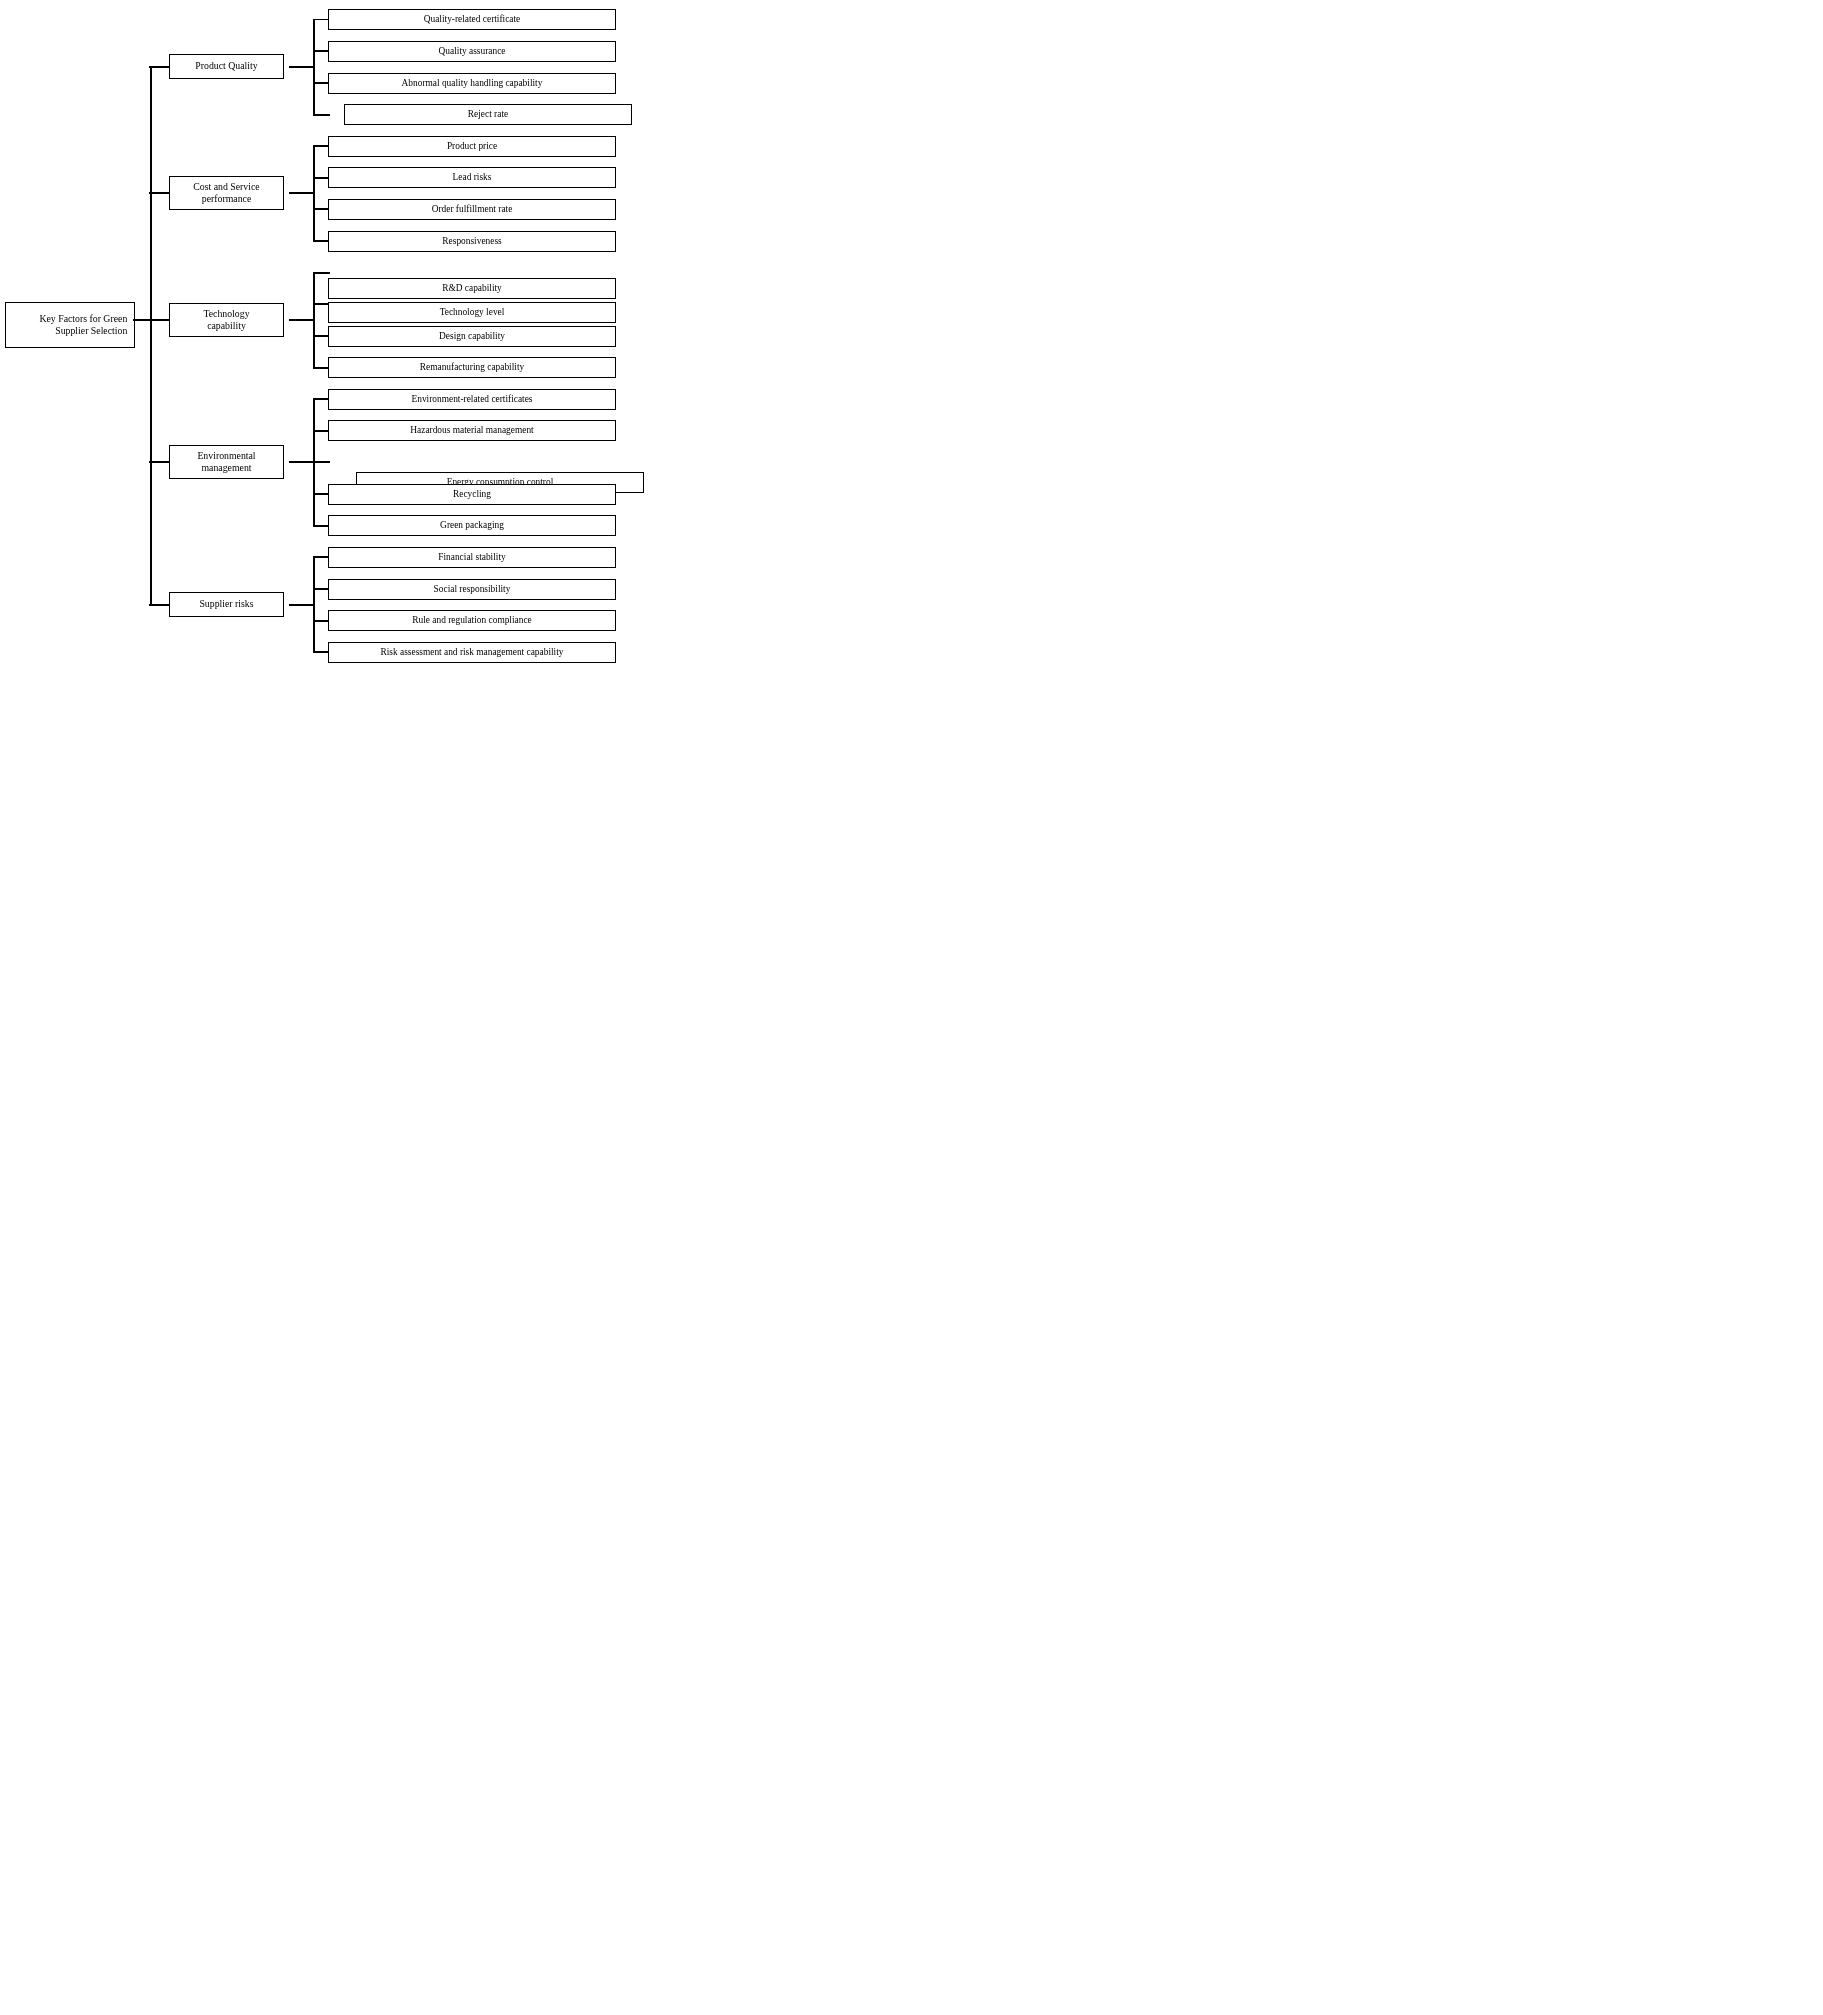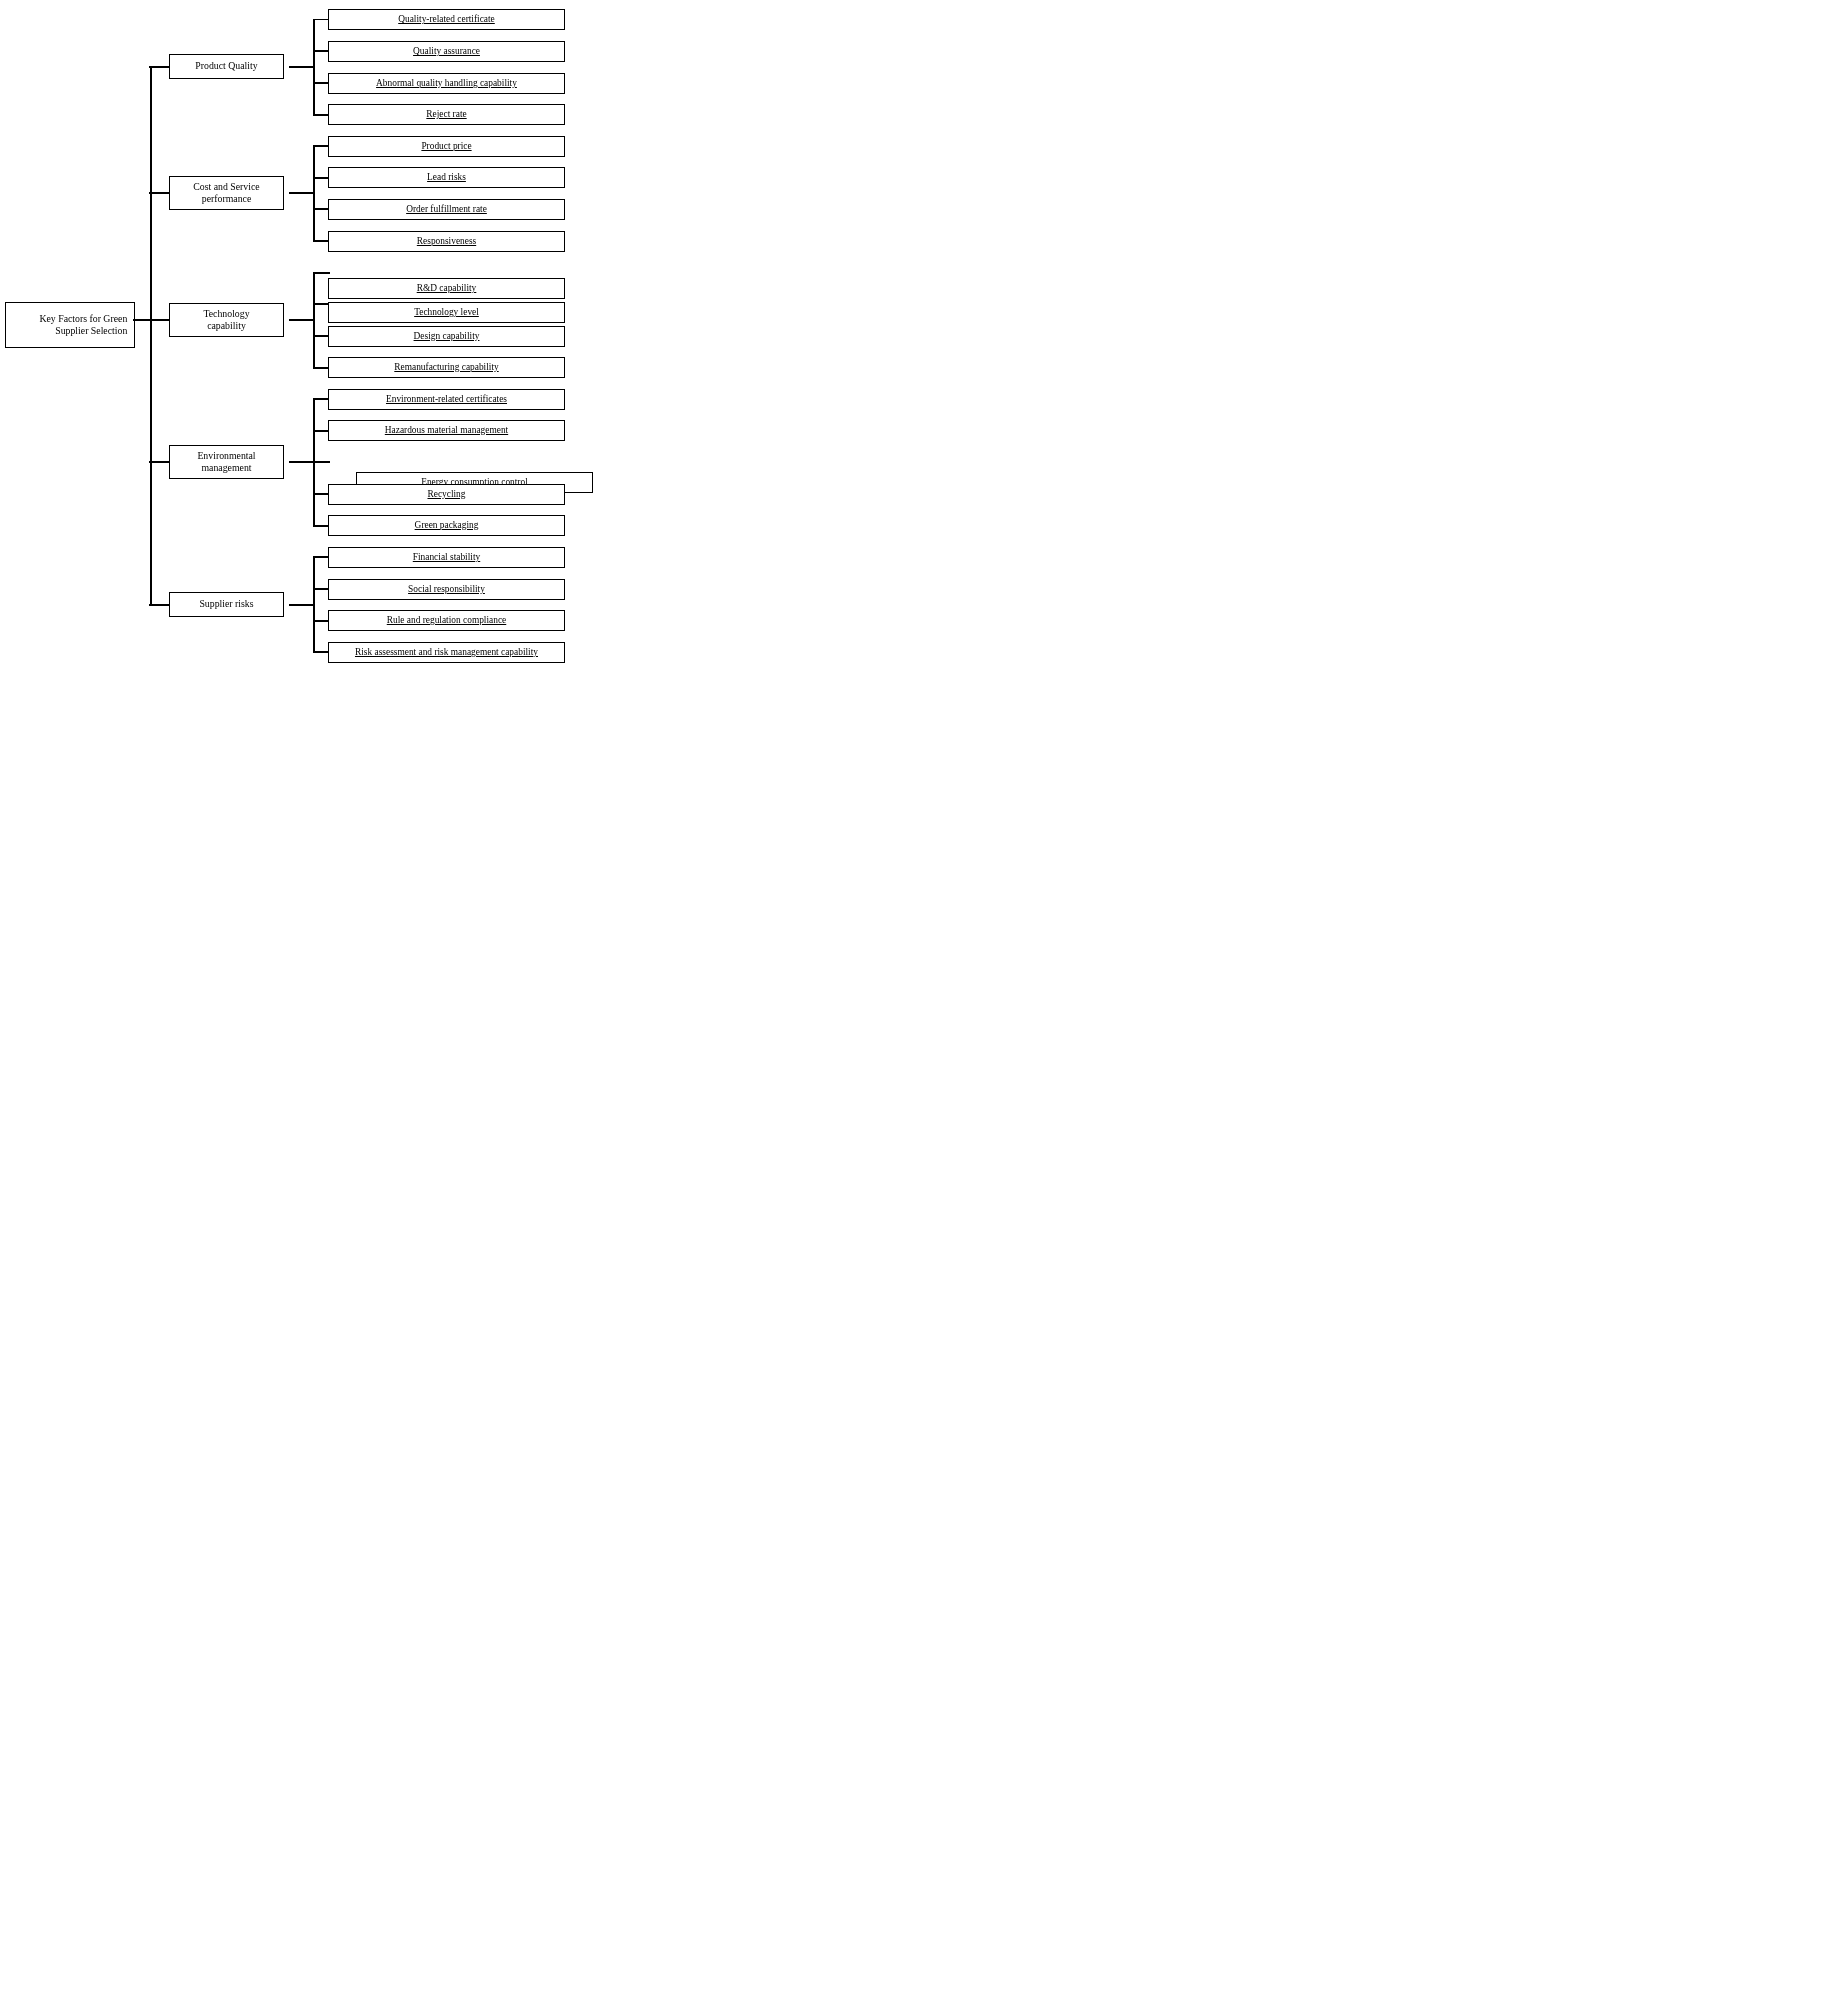--- a/index.html
+++ b/index.html
@@ -41,27 +41,26 @@
     font-size: 9.8px;
     line-height: 1.25;
     padding: 0 3.6px;
   }
   .cat .narrow {
     display: inline-block;
     max-width: 82px;
   }
   .leaf {
     left: 328px;
-    width: 237px;
+    width: 288px;
     height: 20.5px;
     font-size: 9.4px;
     line-height: 1.1;
     padding: 0 4.5px;
     white-space: nowrap;
-    text-decoration: underline;
   }
   .line {
     position: absolute;
     background: #000000;
   }
 </style>
 </head>
 <body>
 
 <div class="diagram">
@@ -132,21 +131,21 @@
 
   <div class="box leaf" style="top:9.4px;">
       <span>Quality-related certificate</span>
     </div>
   <div class="box leaf" style="top:41px;">
       <span>Quality assurance</span>
     </div>
   <div class="box leaf" style="top:73px;">
       <span>Abnormal quality handling capability</span>
     </div>
-  <div class="box leaf" style="top:104px;">
+  <div class="box leaf" style="top:104px;margin-left:16px;">
       <span>Reject rate</span>
     </div>
 
   <div class="box leaf" style="top:136px;">
       <span>Product price</span>
     </div>
   <div class="box leaf" style="top:167px;">
       <span>Lead risks</span>
     </div>
   <div class="box leaf" style="top:199px;">

